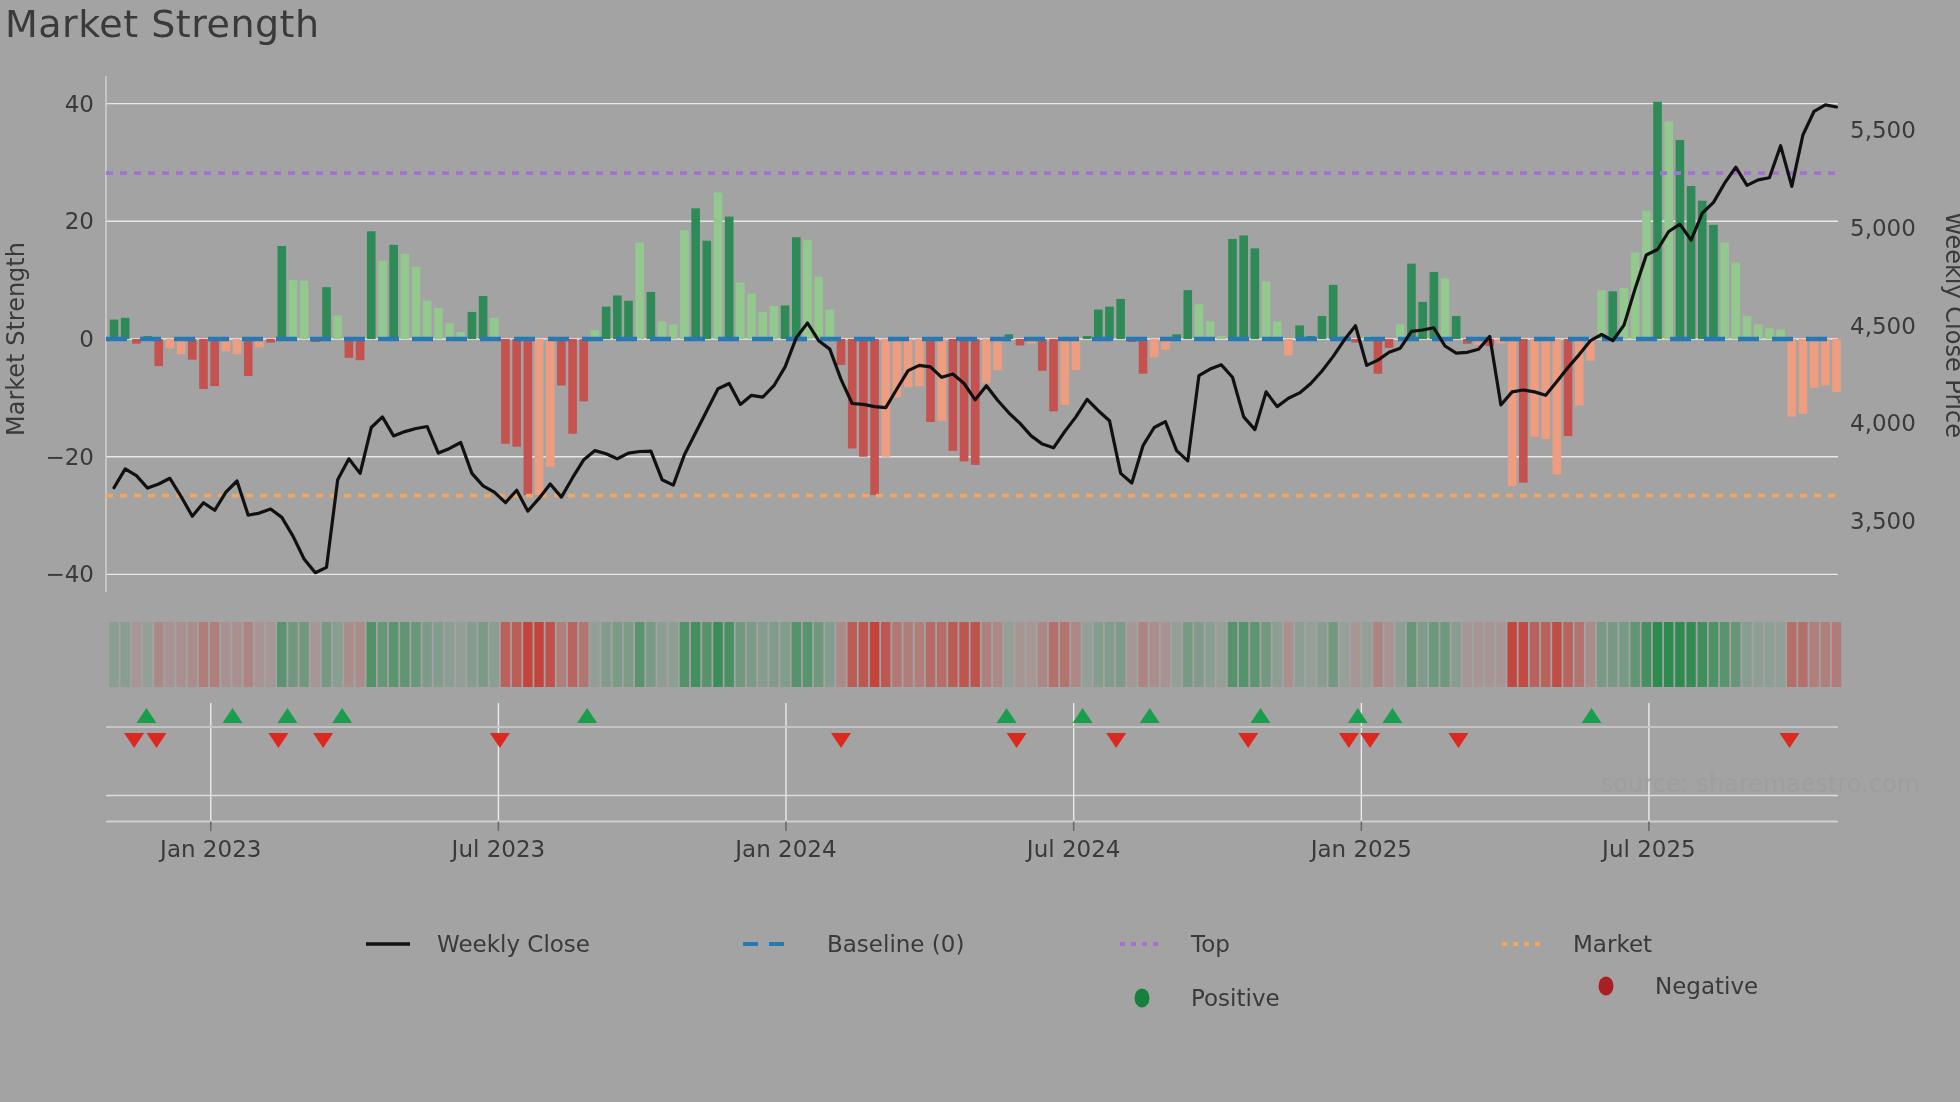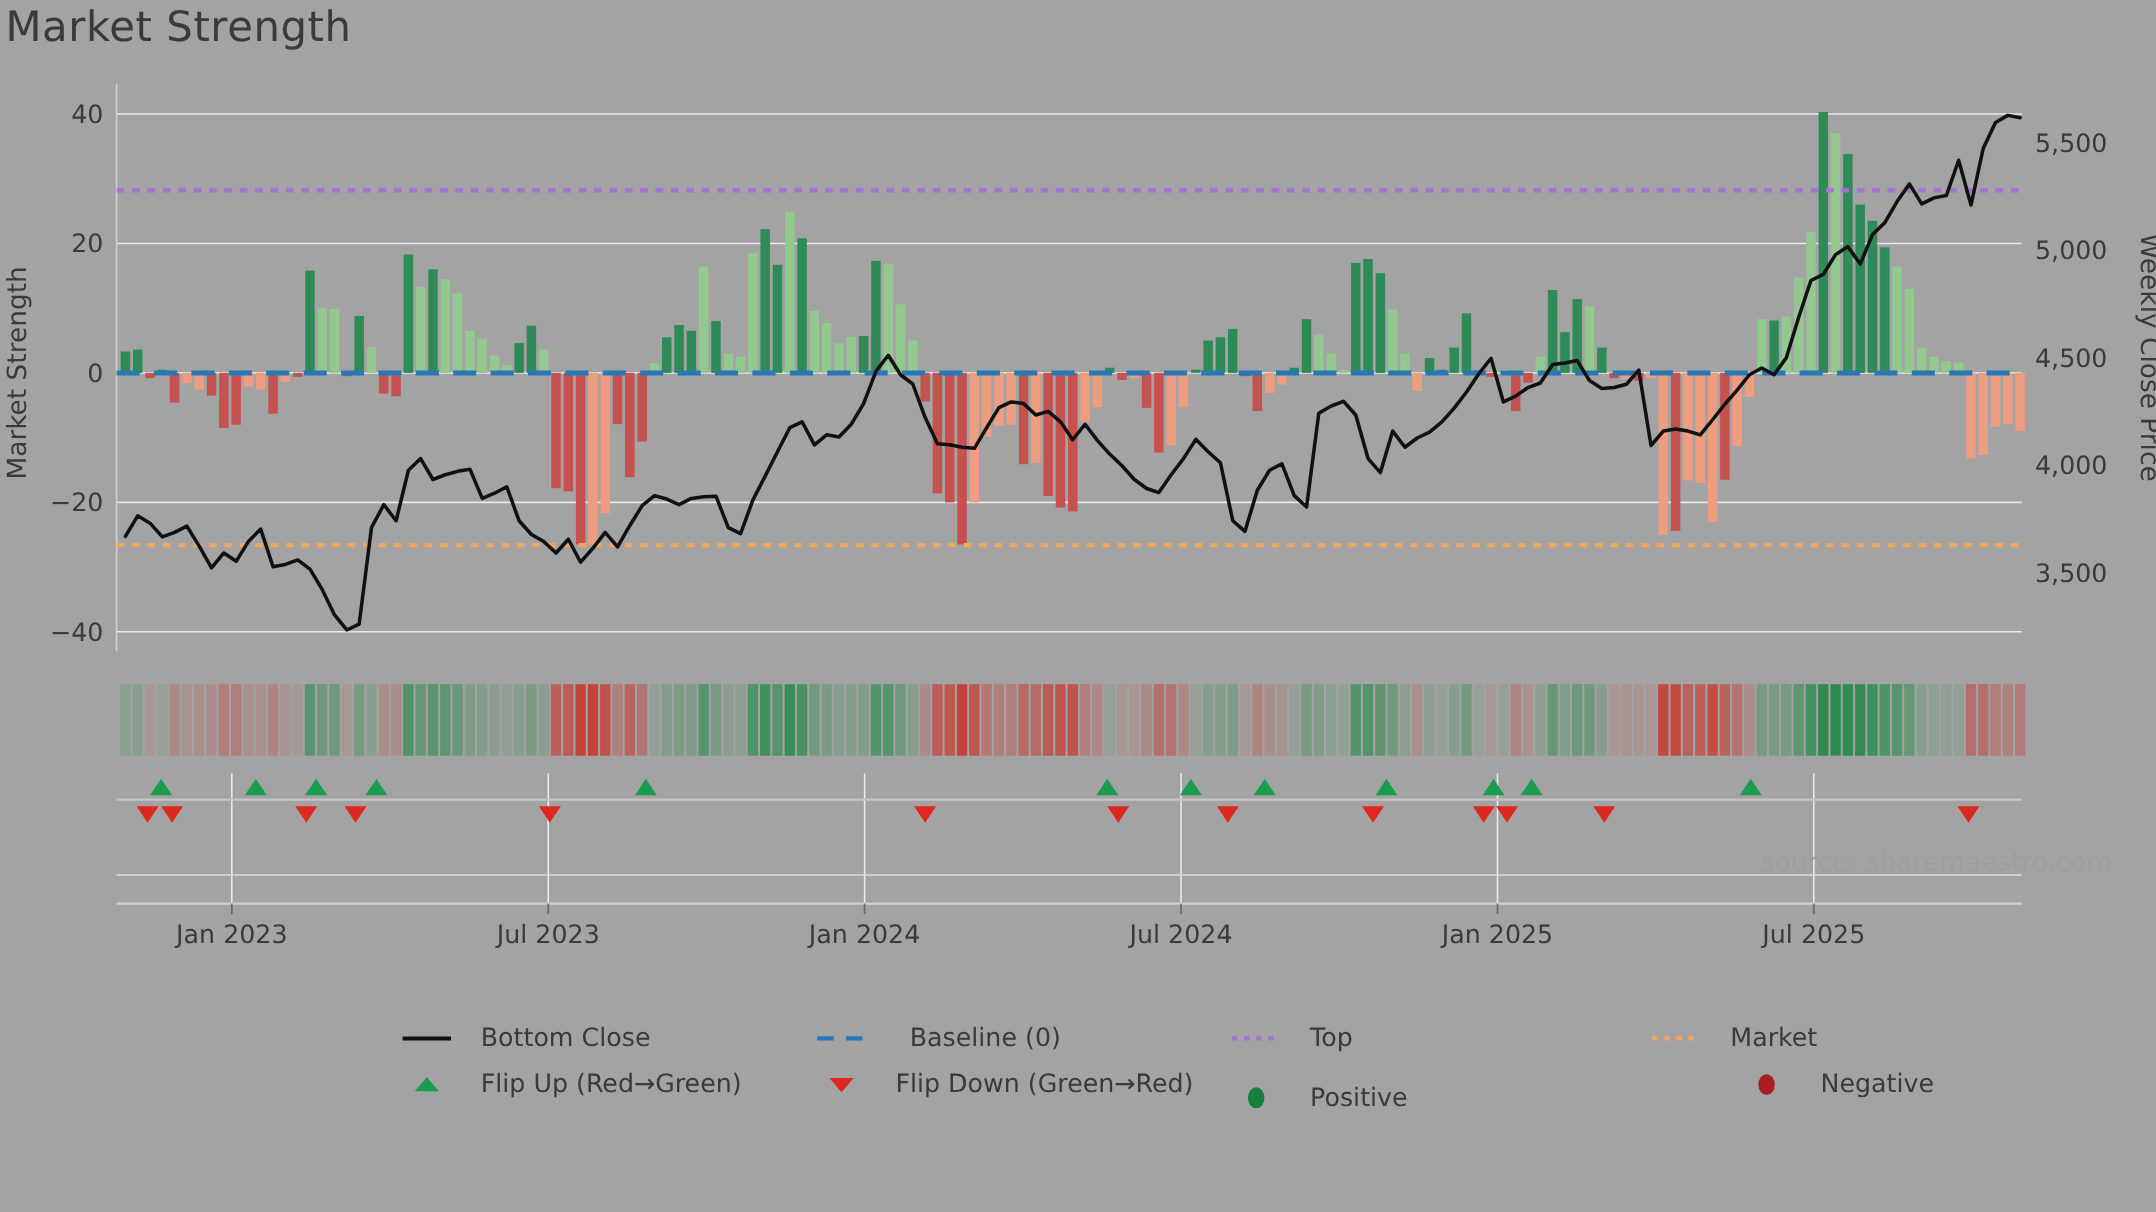--- a/index.html
+++ b/index.html
@@ -415,21 +415,21 @@
     <text id="t-source" x="1920" y="792" text-anchor="end" font-size="24" fill="#9e9e9e">source: sharemaestro.com</text>
   </svg>
 
   <div class="legend">
     <div class="legend-item" style="left:363px;top:929px;">
       <span class="legend-handle">
           <svg width="50" height="26">
             <line x1="3" x2="47" y1="13" y2="13" stroke="#111111" stroke-width="3.6"></line>
           </svg>
         </span>
-      <span class="legend-label">Bottom Close</span>
+      <span class="legend-label">Weekly Close</span>
     </div>
     <div class="legend-item" style="left:740px;top:929px;gap:13px;">
       <span class="legend-handle">
           <svg width="50" height="26">
             <line x1="3" x2="47" y1="13" y2="13" stroke="#2778b5" stroke-width="4" stroke-dasharray="15 11"></line>
           </svg>
         </span>
       <span class="legend-label">Baseline (0)</span>
     </div>
     <div class="legend-item" style="left:1117px;top:929px;justify-content:flex-end;">
@@ -441,36 +441,20 @@
       <span class="legend-label">Top</span>
     </div>
     <div class="legend-item" style="left:1499px;top:929px;">
       <span class="legend-handle">
           <svg width="50" height="26">
             <line x1="3" x2="47" y1="13" y2="13" stroke="#f3a45f" stroke-width="3.8" stroke-dasharray="5 6"></line>
           </svg>
         </span>
       <span class="legend-label">Market</span>
     </div>
-    <div class="legend-item" style="left:363px;top:971px;">
-      <span class="legend-handle">
-          <svg width="50" height="26">
-            <polygon points="14,19 36,19 25,6" fill="#1a9e4e"></polygon>
-          </svg>
-        </span>
-      <span class="legend-label">Flip Up (Red→Green)</span>
-    </div>
-    <div class="legend-item" style="left:740px;top:971px;">
-      <span class="legend-handle">
-          <svg width="50" height="26">
-            <polygon points="14,7 36,7 25,20" fill="#dc281e"></polygon>
-          </svg>
-        </span>
-      <span class="legend-label">Flip Down (Green→Red)</span>
-    </div>
     <div class="legend-item" style="left:1117px;top:971px;margin-top:12px;">
       <span class="legend-handle">
           <svg width="50" height="26">
             <ellipse cx="25" cy="13" rx="7.5" ry="9.5" fill="#17803d"></ellipse>
           </svg>
         </span>
       <span class="legend-label">Positive</span>
     </div>
     <div class="legend-item" style="left:1581px;top:971px;">
       <span class="legend-handle">

